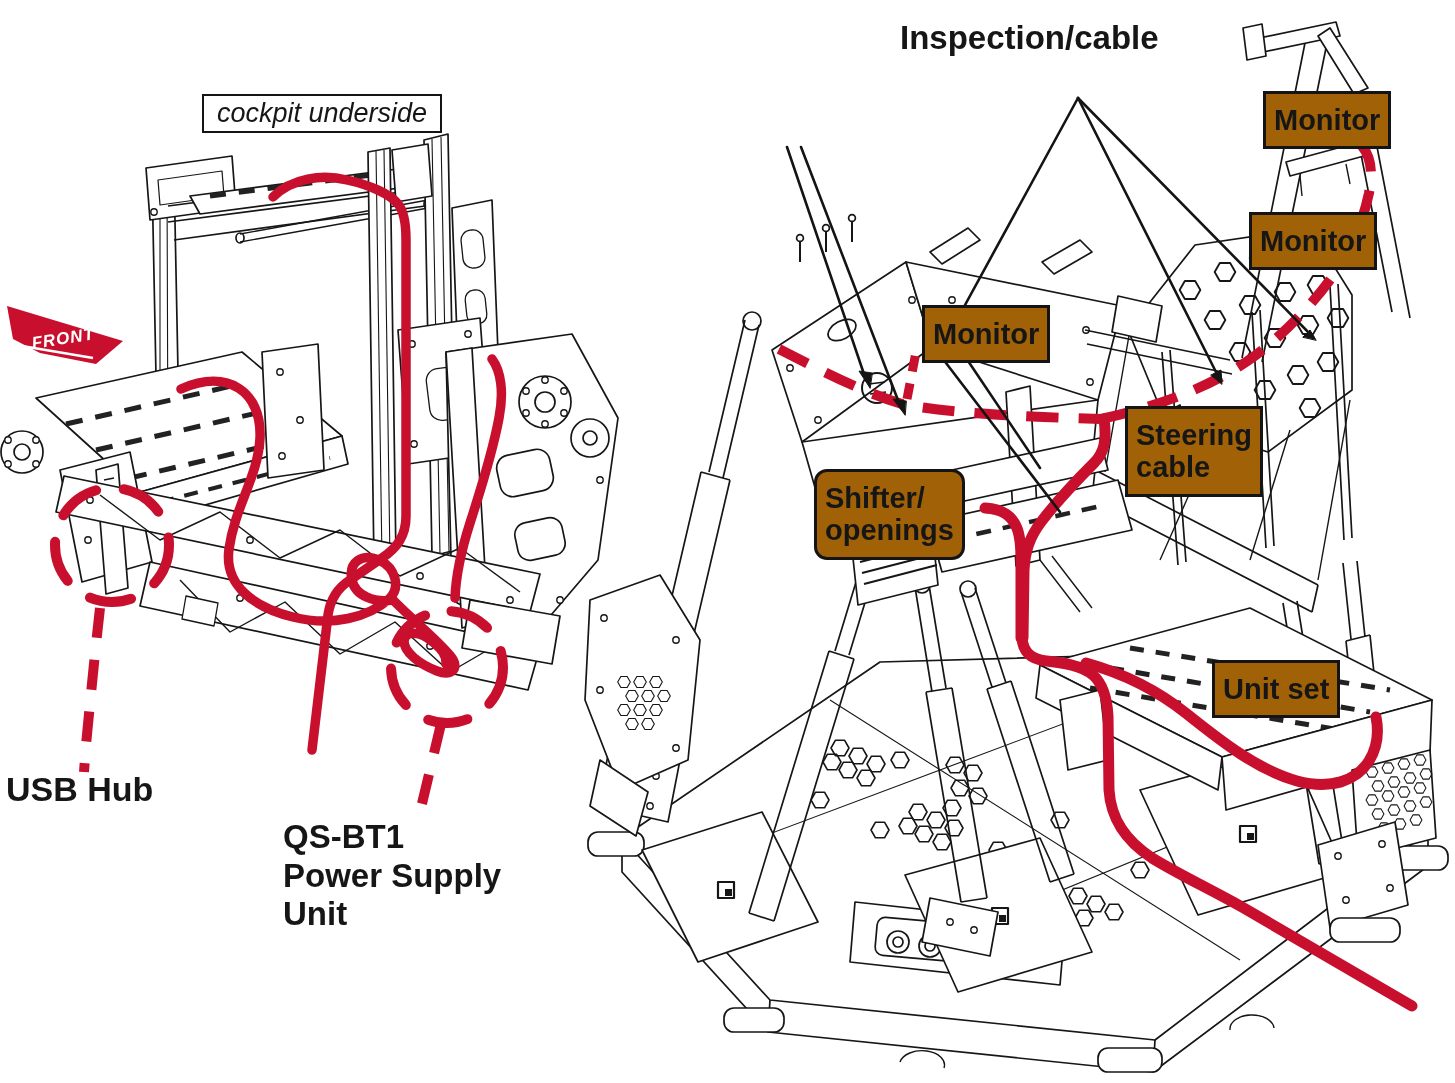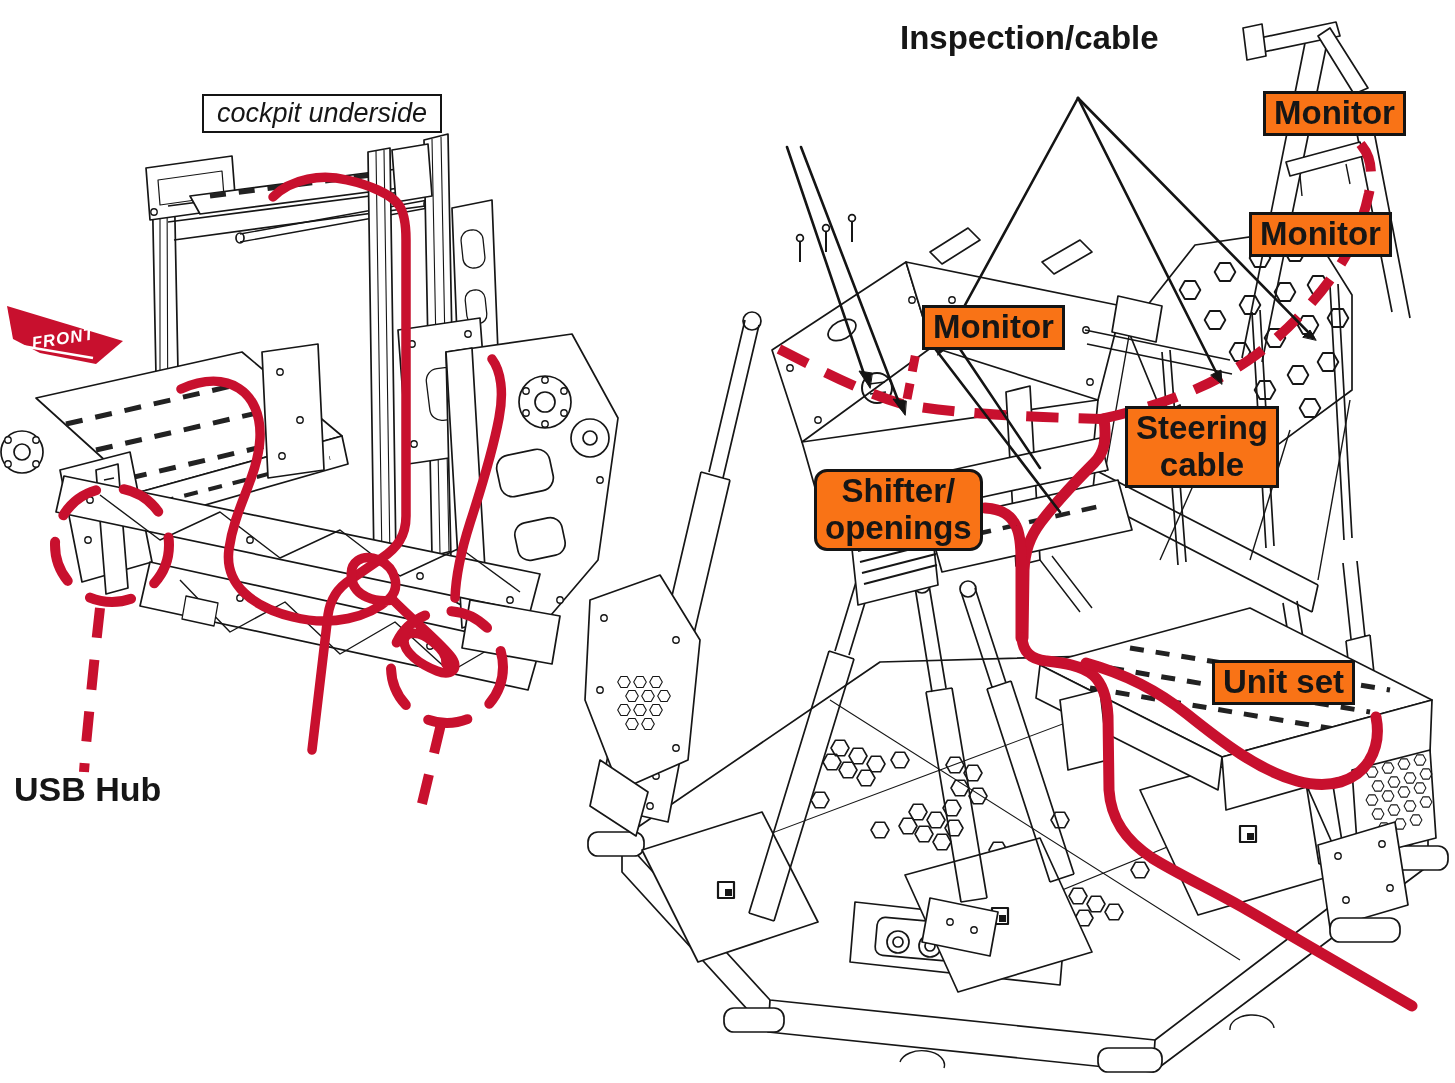--- a/index.html
+++ b/index.html
@@ -1,21 +1,21 @@
 <!DOCTYPE html>
 <html><head>
 <meta charset="utf-8">
 <style>
   html,body{margin:0;padding:0;background:#fff;}
   #canvas{position:relative;width:1455px;height:1083px;background:#fff;overflow:hidden;
           font-family:"Liberation Sans","DejaVu Sans",sans-serif;color:#161616;}
   #art{position:absolute;left:0;top:0;}
   .lbl{position:absolute;font-weight:700;color:#161616;white-space:nowrap;}
-  .boxed{border:3px solid #141414;background:#f97316;padding:1px 8px;font-size:33px;line-height:1.12;}
-  .two{white-space:normal;text-align:center;}
+  .boxed{border:3px solid #141414;background:#a16207;padding:10px 8px;font-size:29px;line-height:1.12;}
+  .two{white-space:normal;text-align:left;}
   .plain{font-size:33px;line-height:1.1;text-align:left;white-space:normal;}
   .caption{border:2.5px solid #141414;background:#fff;padding:2px 13px;
            font-style:italic;font-weight:400;font-size:27px;}
   .psu{line-height:1.17;}
 </style>
 </head>
 <body>
 
 <div id="canvas">
 
@@ -392,16 +392,21 @@
     <div>cable</div>
   </div>
 
   <div class="lbl boxed two" style="left:814px;top:469px;border-radius:13px;">
     <div>Shifter/</div>
     <div>openings</div>
   </div>
 
   <div class="lbl boxed" style="left:1212px;top:660px;">Unit set</div>
 
-  <div class="lbl" style="left:6px;top:770px;font-size:34px;margin-left:8px;">USB Hub</div>
-
+  <div class="lbl" style="left:6px;top:770px;font-size:34px;">USB Hub</div>
+
+  <div class="lbl plain psu" style="left:283px;top:818px;width:240px;">
+    <div>QS-BT1</div>
+    <div>Power Supply</div>
+    <div>Unit</div>
+  </div>
 
 </div>
 
 </body></html>

